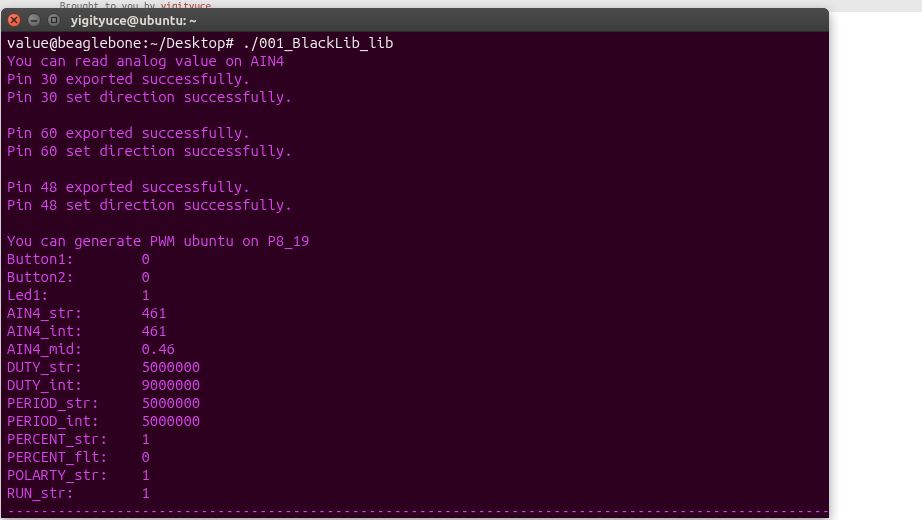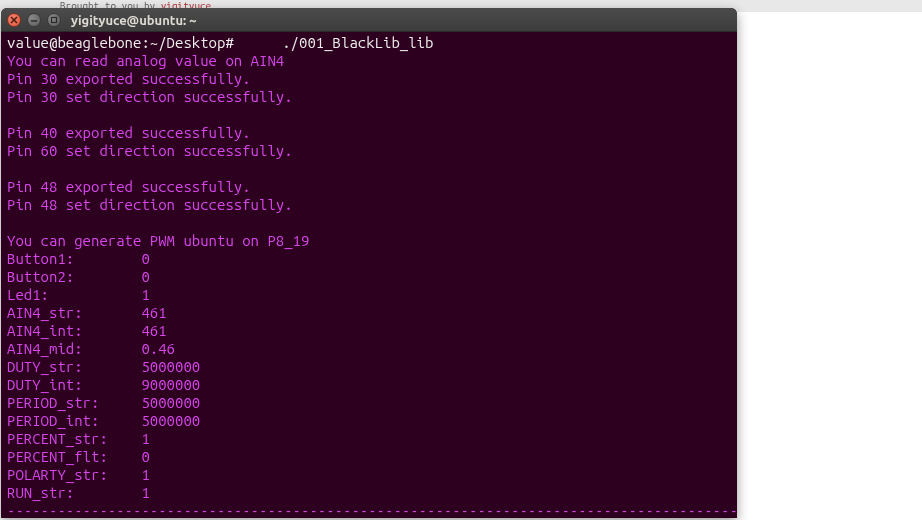--- a/index.html
+++ b/index.html
@@ -30,21 +30,21 @@
     
     .desktop-bg .link {
       color: #b02b2b;
       margin-top: 26px;
     }
     
     .terminal-window {
       position: absolute;
       top: 8px;
       left: 1px;
-      width: 736px;
+      width: 828px;
       height: 510px;
       background: #2c001e;
       border-radius: 6px 6px 0 0;
       box-shadow: 0 4px 12px rgba(0,0,0,0.4);
       overflow: hidden;
     }
     
     .title-bar {
       height: 24px;
       background: linear-gradient(to bottom, #4c4c4c 0%, #3c3c3c 100%);
@@ -107,21 +107,20 @@
       height: calc(100% - 24px);
       overflow: hidden;
     }
     
     .prompt-user {
       color: #eeeeec;
     }
     
     .prompt-cmd {
       color: #eeeeec;
-      margin-left: 40px;
     }
     
     .output-line {
       color: #d946ef;
     }
   </style>
 </head>
 <body>
 
 <div class="desktop-bg">
@@ -148,21 +147,21 @@
       </div>
     </div>
     <div class="title-text">yigityuce@ubuntu: ~</div>
   </div>
 
   <div class="terminal-body"><span class="prompt-user">value@beaglebone:~/Desktop# </span><span class="prompt-cmd">./001_BlackLib_lib</span>
 <span class="output-line">You can read analog value on AIN4</span>
 <span class="output-line">Pin 30 exported successfully.</span>
 <span class="output-line">Pin 30 set direction successfully.</span>
 <span class="output-line"></span>
-<span class="output-line">Pin 40 exported successfully.</span>
+<span class="output-line">Pin 60 exported successfully.</span>
 <span class="output-line">Pin 60 set direction successfully.</span>
 <span class="output-line"></span>
 <span class="output-line">Pin 48 exported successfully.</span>
 <span class="output-line">Pin 48 set direction successfully.</span>
 <span class="output-line"></span>
 <span class="output-line">You can generate PWM ubuntu on P8_19</span>
 <span class="output-line">Button1:        0</span>
 <span class="output-line">Button2:        0</span>
 <span class="output-line">Led1:           1</span>
 <span class="output-line">AIN4_str:       461</span>

